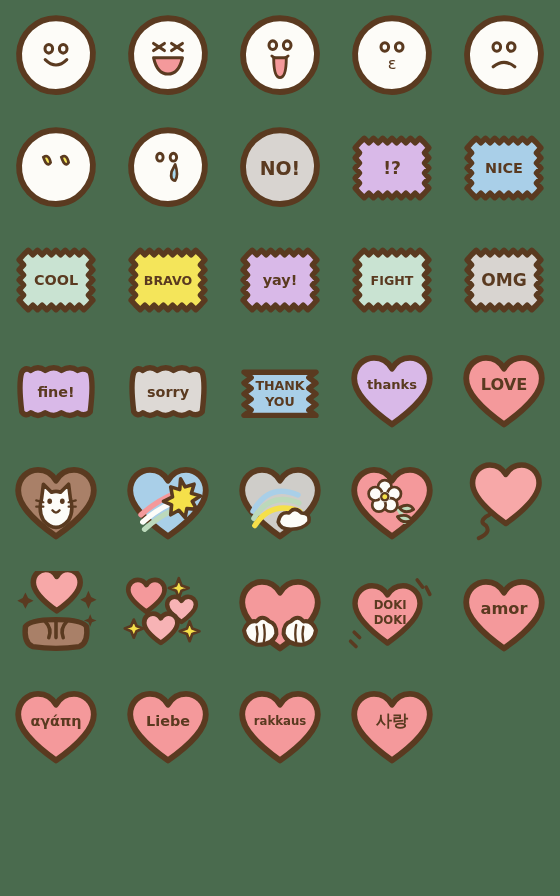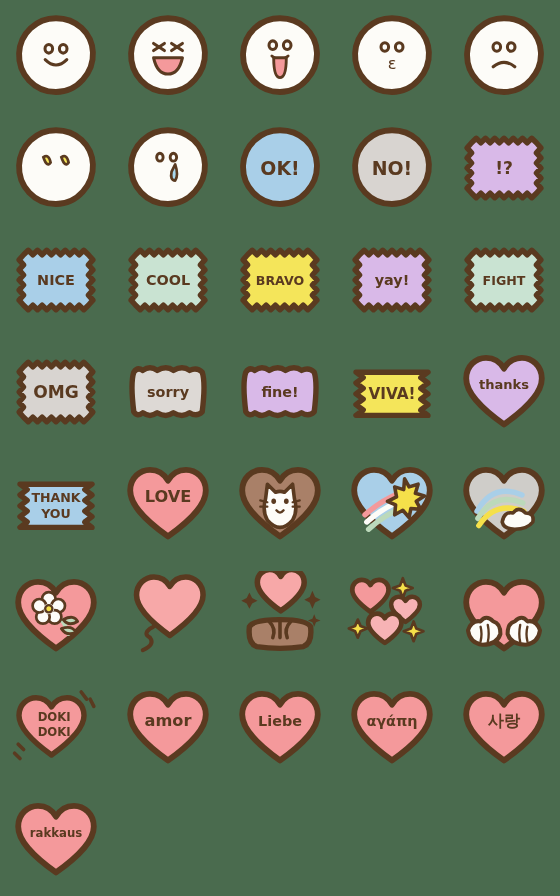--- a/index.html
+++ b/index.html
@@ -78,26 +78,20 @@
       </svg>
     </div>
     <div class="cell" title="crying face">
       <svg class="art" viewBox="0 0 100 100" xmlns="http://www.w3.org/2000/svg">
         <path d="M50 8 C72 8 90 24 91 46 C92 68 74 90 50 90 C26 90 8 70 9 47 C10 25 28 8 50 8 Z" fill="#fdfcf8" stroke="#5a3a20" stroke-width="6.5" stroke-linejoin="round" stroke-linecap="round"></path>
         <ellipse cx="41" cy="38" rx="3.6" ry="4.4" fill="none" stroke="#5a3a20" stroke-width="3.2"></ellipse>
         <ellipse cx="56" cy="38" rx="3.6" ry="4.4" fill="none" stroke="#5a3a20" stroke-width="3.2"></ellipse>
         <path d="M58 46 Q62 58 58 64 Q52 64 54 54 Z" fill="#a9d8ee" stroke="#5a3a20" stroke-width="3" stroke-linejoin="round"></path>
       </svg>
     </div>
-    <div class="cell" title="ok bubble">
-      <svg class="art" viewBox="0 0 100 100" xmlns="http://www.w3.org/2000/svg">
-        <path d="M50 8 C72 8 90 24 91 46 C92 68 74 90 50 90 C26 90 8 70 9 47 C10 25 28 8 50 8 Z" fill="#a9cfe8" stroke="#5a3a20" stroke-width="6.5" stroke-linejoin="round" stroke-linecap="round"></path>
-        <text x="50" y="50" font-family="DejaVu Sans, sans-serif" font-size="21" font-weight="bold" fill="#5a3a20" text-anchor="middle" dominant-baseline="central">OK!</text>
-      </svg>
-    </div>
     <div class="cell" title="no bubble">
       <svg class="art" viewBox="0 0 100 100" xmlns="http://www.w3.org/2000/svg">
         <path d="M50 8 C72 8 90 24 91 46 C92 68 74 90 50 90 C26 90 8 70 9 47 C10 25 28 8 50 8 Z" fill="#d8d4d0" stroke="#5a3a20" stroke-width="6.5" stroke-linejoin="round" stroke-linecap="round"></path>
         <text x="50" y="50" font-family="DejaVu Sans, sans-serif" font-size="21" font-weight="bold" fill="#5a3a20" text-anchor="middle" dominant-baseline="central">NO!</text>
       </svg>
     </div>
     <div class="cell" title="interrobang burst">
       <svg class="art" viewBox="0 0 100 100" xmlns="http://www.w3.org/2000/svg">
         <path d="M14 22 L19.142857142857142 17 L24.285714285714285 22 L29.428571428571427 17 L34.57142857142857 22 L39.714285714285715 17 L44.85714285714286 22 L50.00000000000001 17 L55.142857142857146 22 L60.28571428571429 17 L65.42857142857143 22 L70.57142857142857 17 L75.71428571428572 22 L80.85714285714286 17 L86 22 L91 27.6 L86 33.2 L91 38.800000000000004 L86 44.4 L91 50 L86 55.599999999999994 L91 61.199999999999996 L86 66.8 L91 72.39999999999999 L86 78 L80.85714285714286 83 L75.71428571428571 78 L70.57142857142857 83 L65.42857142857143 78 L60.285714285714285 83 L55.14285714285714 78 L49.99999999999999 83 L44.857142857142854 78 L39.71428571428571 83 L34.57142857142857 78 L29.428571428571427 83 L24.285714285714278 78 L19.142857142857135 83 L14 78 L9 72.4 L14 66.8 L9 61.199999999999996 L14 55.6 L9 50 L14 44.400000000000006 L9 38.800000000000004 L14 33.2 L9 27.6 L14 22 Z" fill="#d9b9e8" stroke="#5a3a20" stroke-width="6" stroke-linejoin="round" stroke-linecap="round"></path>
         <text x="50" y="50" font-family="DejaVu Sans, sans-serif" font-size="19" font-weight="bold" fill="#5a3a20" text-anchor="middle" dominant-baseline="central">!?</text>
@@ -132,49 +126,43 @@
         <path d="M14 22 L19.142857142857142 17 L24.285714285714285 22 L29.428571428571427 17 L34.57142857142857 22 L39.714285714285715 17 L44.85714285714286 22 L50.00000000000001 17 L55.142857142857146 22 L60.28571428571429 17 L65.42857142857143 22 L70.57142857142857 17 L75.71428571428572 22 L80.85714285714286 17 L86 22 L91 27.6 L86 33.2 L91 38.800000000000004 L86 44.4 L91 50 L86 55.599999999999994 L91 61.199999999999996 L86 66.8 L91 72.39999999999999 L86 78 L80.85714285714286 83 L75.71428571428571 78 L70.57142857142857 83 L65.42857142857143 78 L60.285714285714285 83 L55.14285714285714 78 L49.99999999999999 83 L44.857142857142854 78 L39.71428571428571 83 L34.57142857142857 78 L29.428571428571427 83 L24.285714285714278 78 L19.142857142857135 83 L14 78 L9 72.4 L14 66.8 L9 61.199999999999996 L14 55.6 L9 50 L14 44.400000000000006 L9 38.800000000000004 L14 33.2 L9 27.6 L14 22 Z" fill="#c9e3d2" stroke="#5a3a20" stroke-width="6" stroke-linejoin="round" stroke-linecap="round"></path>
         <text x="50" y="50" font-family="DejaVu Sans, sans-serif" font-size="14" font-weight="bold" fill="#5a3a20" text-anchor="middle" dominant-baseline="central">FIGHT</text>
       </svg>
     </div>
     <div class="cell" title="omg burst">
       <svg class="art" viewBox="0 0 100 100" xmlns="http://www.w3.org/2000/svg">
         <path d="M14 22 L19.142857142857142 17 L24.285714285714285 22 L29.428571428571427 17 L34.57142857142857 22 L39.714285714285715 17 L44.85714285714286 22 L50.00000000000001 17 L55.142857142857146 22 L60.28571428571429 17 L65.42857142857143 22 L70.57142857142857 17 L75.71428571428572 22 L80.85714285714286 17 L86 22 L91 27.6 L86 33.2 L91 38.800000000000004 L86 44.4 L91 50 L86 55.599999999999994 L91 61.199999999999996 L86 66.8 L91 72.39999999999999 L86 78 L80.85714285714286 83 L75.71428571428571 78 L70.57142857142857 83 L65.42857142857143 78 L60.285714285714285 83 L55.14285714285714 78 L49.99999999999999 83 L44.857142857142854 78 L39.71428571428571 83 L34.57142857142857 78 L29.428571428571427 83 L24.285714285714278 78 L19.142857142857135 83 L14 78 L9 72.4 L14 66.8 L9 61.199999999999996 L14 55.6 L9 50 L14 44.400000000000006 L9 38.800000000000004 L14 33.2 L9 27.6 L14 22 Z" fill="#d8d4d0" stroke="#5a3a20" stroke-width="6" stroke-linejoin="round" stroke-linecap="round"></path>
         <text x="50" y="50" font-family="DejaVu Sans, sans-serif" font-size="19" font-weight="bold" fill="#5a3a20" text-anchor="middle" dominant-baseline="central">OMG</text>
       </svg>
     </div>
+    <div class="cell" title="fine tag">
+      <svg class="art" viewBox="0 0 100 100" xmlns="http://www.w3.org/2000/svg">
+        <path d="M12 28 Q16 22 22 26 Q30 20 38 26 Q48 20 56 26 Q66 20 74 26 Q82 22 88 28 Q92 40 88 72 Q82 78 74 73 Q66 79 56 73 Q48 79 38 73 Q30 79 22 73 Q16 78 12 72 Q8 40 12 28 Z" fill="#d9b9e8" stroke="#5a3a20" stroke-width="6" stroke-linejoin="round" stroke-linecap="round"></path>
+        <text x="50" y="50" font-family="DejaVu Sans, sans-serif" font-size="16" font-weight="bold" fill="#5a3a20" text-anchor="middle" dominant-baseline="central">fine!</text>
+      </svg>
+    </div>
     <div class="cell" title="sorry tag">
       <svg class="art" viewBox="0 0 100 100" xmlns="http://www.w3.org/2000/svg">
         <path d="M12 28 Q16 22 22 26 Q30 20 38 26 Q48 20 56 26 Q66 20 74 26 Q82 22 88 28 Q92 40 88 72 Q82 78 74 73 Q66 79 56 73 Q48 79 38 73 Q30 79 22 73 Q16 78 12 72 Q8 40 12 28 Z" fill="#ddd9d5" stroke="#5a3a20" stroke-width="6" stroke-linejoin="round" stroke-linecap="round"></path>
         <text x="50" y="50" font-family="DejaVu Sans, sans-serif" font-size="16" font-weight="bold" fill="#5a3a20" text-anchor="middle" dominant-baseline="central">sorry</text>
-      </svg>
-    </div>
-    <div class="cell" title="fine tag">
-      <svg class="art" viewBox="0 0 100 100" xmlns="http://www.w3.org/2000/svg">
-        <path d="M12 28 Q16 22 22 26 Q30 20 38 26 Q48 20 56 26 Q66 20 74 26 Q82 22 88 28 Q92 40 88 72 Q82 78 74 73 Q66 79 56 73 Q48 79 38 73 Q30 79 22 73 Q16 78 12 72 Q8 40 12 28 Z" fill="#d9b9e8" stroke="#5a3a20" stroke-width="6" stroke-linejoin="round" stroke-linecap="round"></path>
-        <text x="50" y="50" font-family="DejaVu Sans, sans-serif" font-size="16" font-weight="bold" fill="#5a3a20" text-anchor="middle" dominant-baseline="central">fine!</text>
-      </svg>
-    </div>
-    <div class="cell" title="viva ribbon">
-      <svg class="art" viewBox="0 0 100 100" xmlns="http://www.w3.org/2000/svg">
-        <path d="M10 28 L18 34 L10 40 L18 46 L10 52 L18 58 L10 64 L18 70 L10 76 L90 76 L82 70 L90 64 L82 58 L90 52 L82 46 L90 40 L82 34 L90 28 Z" fill="#f4e55a" stroke="#5a3a20" stroke-width="6" stroke-linejoin="round" stroke-linecap="round"></path>
-        <text x="50" y="52" font-family="DejaVu Sans, sans-serif" font-size="17" font-weight="bold" fill="#5a3a20" text-anchor="middle" dominant-baseline="central">VIVA!</text>
-      </svg>
-    </div>
-    <div class="cell" title="thanks heart">
-      <svg class="art" viewBox="0 0 100 100" xmlns="http://www.w3.org/2000/svg">
-        <path d="M50 86 C22 66 8 50 8 35 C8 21 19 12 30 12 C39 12 46 17 50 24 C54 17 61 12 70 12 C81 12 92 21 92 35 C92 50 78 66 50 86 Z" fill="#d9b9e8" stroke="#5a3a20" stroke-width="6.5" stroke-linejoin="round" stroke-linecap="round"></path>
-        <text x="50" y="42" font-family="DejaVu Sans, sans-serif" font-size="14.5" font-weight="bold" fill="#5a3a20" text-anchor="middle" dominant-baseline="central">thanks</text>
       </svg>
     </div>
     <div class="cell" title="thank you ribbon">
       <svg class="art" viewBox="0 0 100 100" xmlns="http://www.w3.org/2000/svg">
         <path d="M10 28 L18 34 L10 40 L18 46 L10 52 L18 58 L10 64 L18 70 L10 76 L90 76 L82 70 L90 64 L82 58 L90 52 L82 46 L90 40 L82 34 L90 28 Z" fill="#a9cfe8" stroke="#5a3a20" stroke-width="6" stroke-linejoin="round" stroke-linecap="round"></path>
         <text x="50" y="43" font-family="DejaVu Sans, sans-serif" font-size="14" font-weight="bold" fill="#5a3a20" text-anchor="middle" dominant-baseline="central">THANK</text>
         <text x="50" y="61" font-family="DejaVu Sans, sans-serif" font-size="14" font-weight="bold" fill="#5a3a20" text-anchor="middle" dominant-baseline="central">YOU</text>
+      </svg>
+    </div>
+    <div class="cell" title="thanks heart">
+      <svg class="art" viewBox="0 0 100 100" xmlns="http://www.w3.org/2000/svg">
+        <path d="M50 86 C22 66 8 50 8 35 C8 21 19 12 30 12 C39 12 46 17 50 24 C54 17 61 12 70 12 C81 12 92 21 92 35 C92 50 78 66 50 86 Z" fill="#d9b9e8" stroke="#5a3a20" stroke-width="6.5" stroke-linejoin="round" stroke-linecap="round"></path>
+        <text x="50" y="42" font-family="DejaVu Sans, sans-serif" font-size="14.5" font-weight="bold" fill="#5a3a20" text-anchor="middle" dominant-baseline="central">thanks</text>
       </svg>
     </div>
     <div class="cell" title="love heart">
       <svg class="art" viewBox="0 0 100 100" xmlns="http://www.w3.org/2000/svg">
         <path d="M50 86 C22 66 8 50 8 35 C8 21 19 12 30 12 C39 12 46 17 50 24 C54 17 61 12 70 12 C81 12 92 21 92 35 C92 50 78 66 50 86 Z" fill="#f4999b" stroke="#5a3a20" stroke-width="6.5" stroke-linejoin="round" stroke-linecap="round"></path>
         <text x="50" y="42" font-family="DejaVu Sans, sans-serif" font-size="18" font-weight="bold" fill="#5a3a20" text-anchor="middle" dominant-baseline="central">LOVE</text>
       </svg>
     </div>
     <div class="cell" title="cat in heart">
       <svg class="art" viewBox="0 0 100 100" xmlns="http://www.w3.org/2000/svg">
@@ -275,37 +263,37 @@
         <path d="M78 10 L84 18 M88 18 L92 26" fill="none" stroke="#5a3a20" stroke-width="4" stroke-linecap="round"></path>
         <path d="M8 68 L14 74 M4 78 L10 84" fill="none" stroke="#5a3a20" stroke-width="4" stroke-linecap="round"></path>
       </svg>
     </div>
     <div class="cell" title="amor heart">
       <svg class="art" viewBox="0 0 100 100" xmlns="http://www.w3.org/2000/svg">
         <path d="M50 86 C22 66 8 50 8 35 C8 21 19 12 30 12 C39 12 46 17 50 24 C54 17 61 12 70 12 C81 12 92 21 92 35 C92 50 78 66 50 86 Z" fill="#f4999b" stroke="#5a3a20" stroke-width="6.5" stroke-linejoin="round" stroke-linecap="round"></path>
         <text x="50" y="42" font-family="DejaVu Sans, sans-serif" font-size="18" font-weight="bold" fill="#5a3a20" text-anchor="middle" dominant-baseline="central">amor</text>
       </svg>
     </div>
+    <div class="cell" title="agapi heart greek">
+      <svg class="art" viewBox="0 0 100 100" xmlns="http://www.w3.org/2000/svg">
+        <path d="M50 86 C22 66 8 50 8 35 C8 21 19 12 30 12 C39 12 46 17 50 24 C54 17 61 12 70 12 C81 12 92 21 92 35 C92 50 78 66 50 86 Z" fill="#f4999b" stroke="#5a3a20" stroke-width="6.5" stroke-linejoin="round" stroke-linecap="round"></path>
+        <text x="50" y="42" font-family="DejaVu Sans, sans-serif" font-size="16" font-weight="bold" fill="#5a3a20" text-anchor="middle" dominant-baseline="central">αγάπη</text>
+      </svg>
+    </div>
     <div class="cell" title="liebe heart german">
       <svg class="art" viewBox="0 0 100 100" xmlns="http://www.w3.org/2000/svg">
         <path d="M50 86 C22 66 8 50 8 35 C8 21 19 12 30 12 C39 12 46 17 50 24 C54 17 61 12 70 12 C81 12 92 21 92 35 C92 50 78 66 50 86 Z" fill="#f4999b" stroke="#5a3a20" stroke-width="6.5" stroke-linejoin="round" stroke-linecap="round"></path>
         <text x="50" y="42" font-family="DejaVu Sans, sans-serif" font-size="16" font-weight="bold" fill="#5a3a20" text-anchor="middle" dominant-baseline="central">Liebe</text>
       </svg>
     </div>
-    <div class="cell" title="agapi heart greek">
-      <svg class="art" viewBox="0 0 100 100" xmlns="http://www.w3.org/2000/svg">
-        <path d="M50 86 C22 66 8 50 8 35 C8 21 19 12 30 12 C39 12 46 17 50 24 C54 17 61 12 70 12 C81 12 92 21 92 35 C92 50 78 66 50 86 Z" fill="#f4999b" stroke="#5a3a20" stroke-width="6.5" stroke-linejoin="round" stroke-linecap="round"></path>
-        <text x="50" y="42" font-family="DejaVu Sans, sans-serif" font-size="16" font-weight="bold" fill="#5a3a20" text-anchor="middle" dominant-baseline="central">αγάπη</text>
+    <div class="cell" title="rakkaus heart finnish">
+      <svg class="art" viewBox="0 0 100 100" xmlns="http://www.w3.org/2000/svg">
+        <path d="M50 86 C22 66 8 50 8 35 C8 21 19 12 30 12 C39 12 46 17 50 24 C54 17 61 12 70 12 C81 12 92 21 92 35 C92 50 78 66 50 86 Z" fill="#f4999b" stroke="#5a3a20" stroke-width="6.5" stroke-linejoin="round" stroke-linecap="round"></path>
+        <text x="50" y="42" font-family="DejaVu Sans, sans-serif" font-size="13" font-weight="bold" fill="#5a3a20" text-anchor="middle" dominant-baseline="central">rakkaus</text>
       </svg>
     </div>
     <div class="cell" title="sarang heart korean">
       <svg class="art" viewBox="0 0 100 100" xmlns="http://www.w3.org/2000/svg">
         <path d="M50 86 C22 66 8 50 8 35 C8 21 19 12 30 12 C39 12 46 17 50 24 C54 17 61 12 70 12 C81 12 92 21 92 35 C92 50 78 66 50 86 Z" fill="#f4999b" stroke="#5a3a20" stroke-width="6.5" stroke-linejoin="round" stroke-linecap="round"></path>
         <text x="50" y="42" font-family="DejaVu Sans, sans-serif" font-size="18" font-weight="bold" fill="#5a3a20" text-anchor="middle" dominant-baseline="central">사랑</text>
-      </svg>
-    </div>
-    <div class="cell" title="rakkaus heart finnish">
-      <svg class="art" viewBox="0 0 100 100" xmlns="http://www.w3.org/2000/svg">
-        <path d="M50 86 C22 66 8 50 8 35 C8 21 19 12 30 12 C39 12 46 17 50 24 C54 17 61 12 70 12 C81 12 92 21 92 35 C92 50 78 66 50 86 Z" fill="#f4999b" stroke="#5a3a20" stroke-width="6.5" stroke-linejoin="round" stroke-linecap="round"></path>
-        <text x="50" y="42" font-family="DejaVu Sans, sans-serif" font-size="13" font-weight="bold" fill="#5a3a20" text-anchor="middle" dominant-baseline="central">rakkaus</text>
       </svg>
     </div>
   </div>
 
 </body></html>

